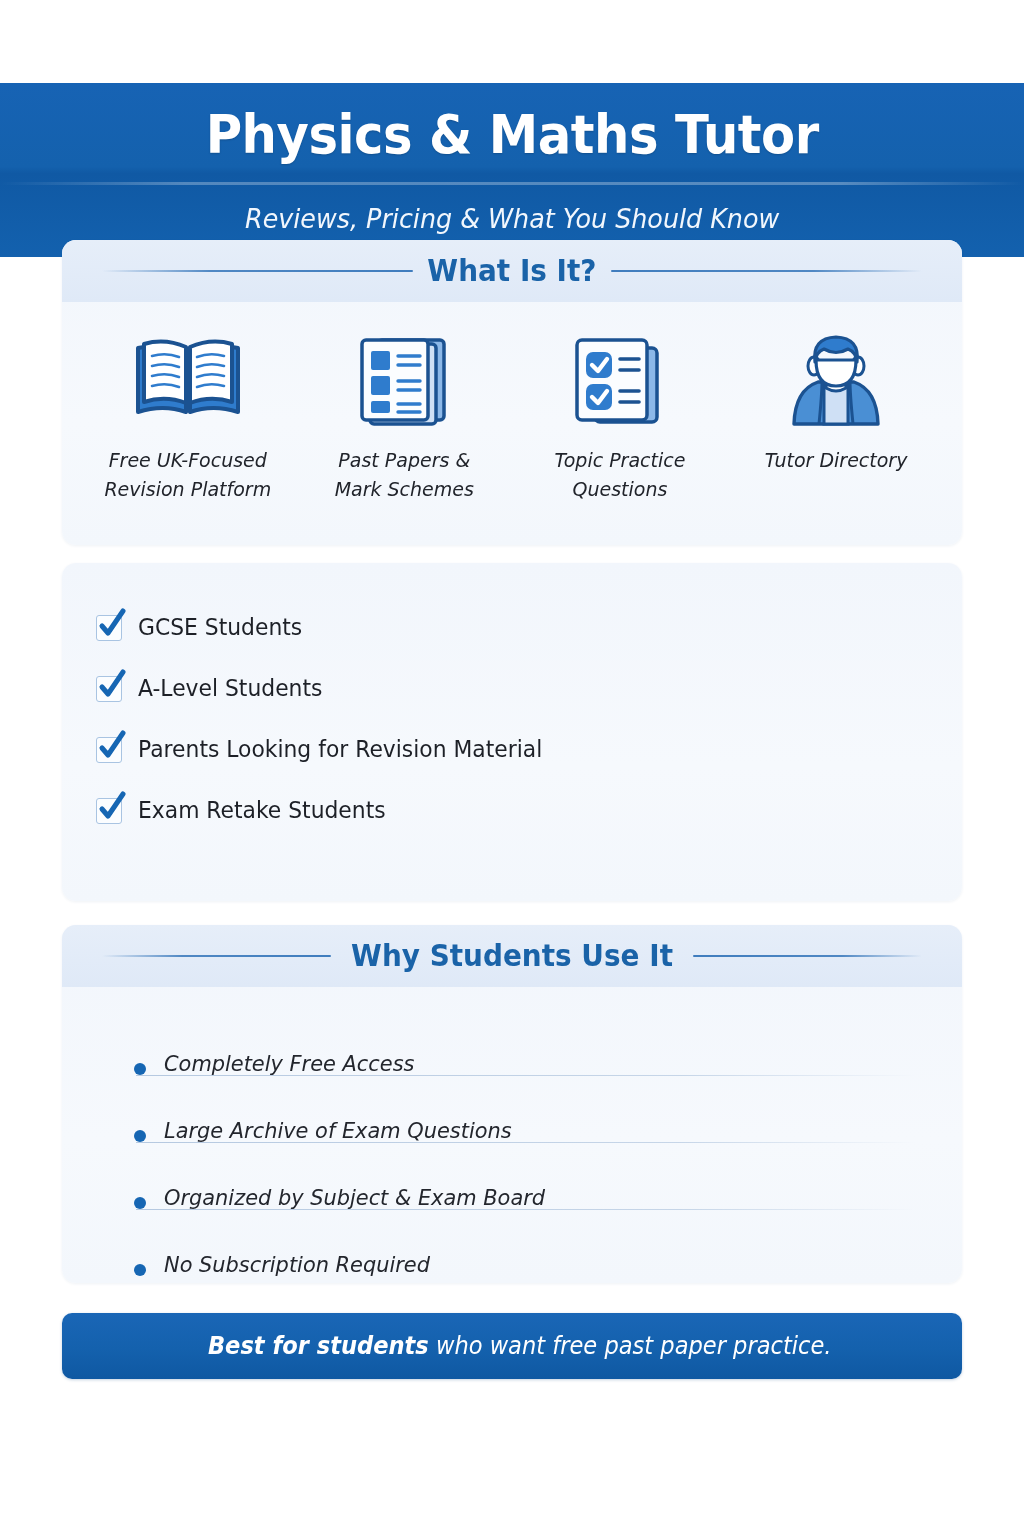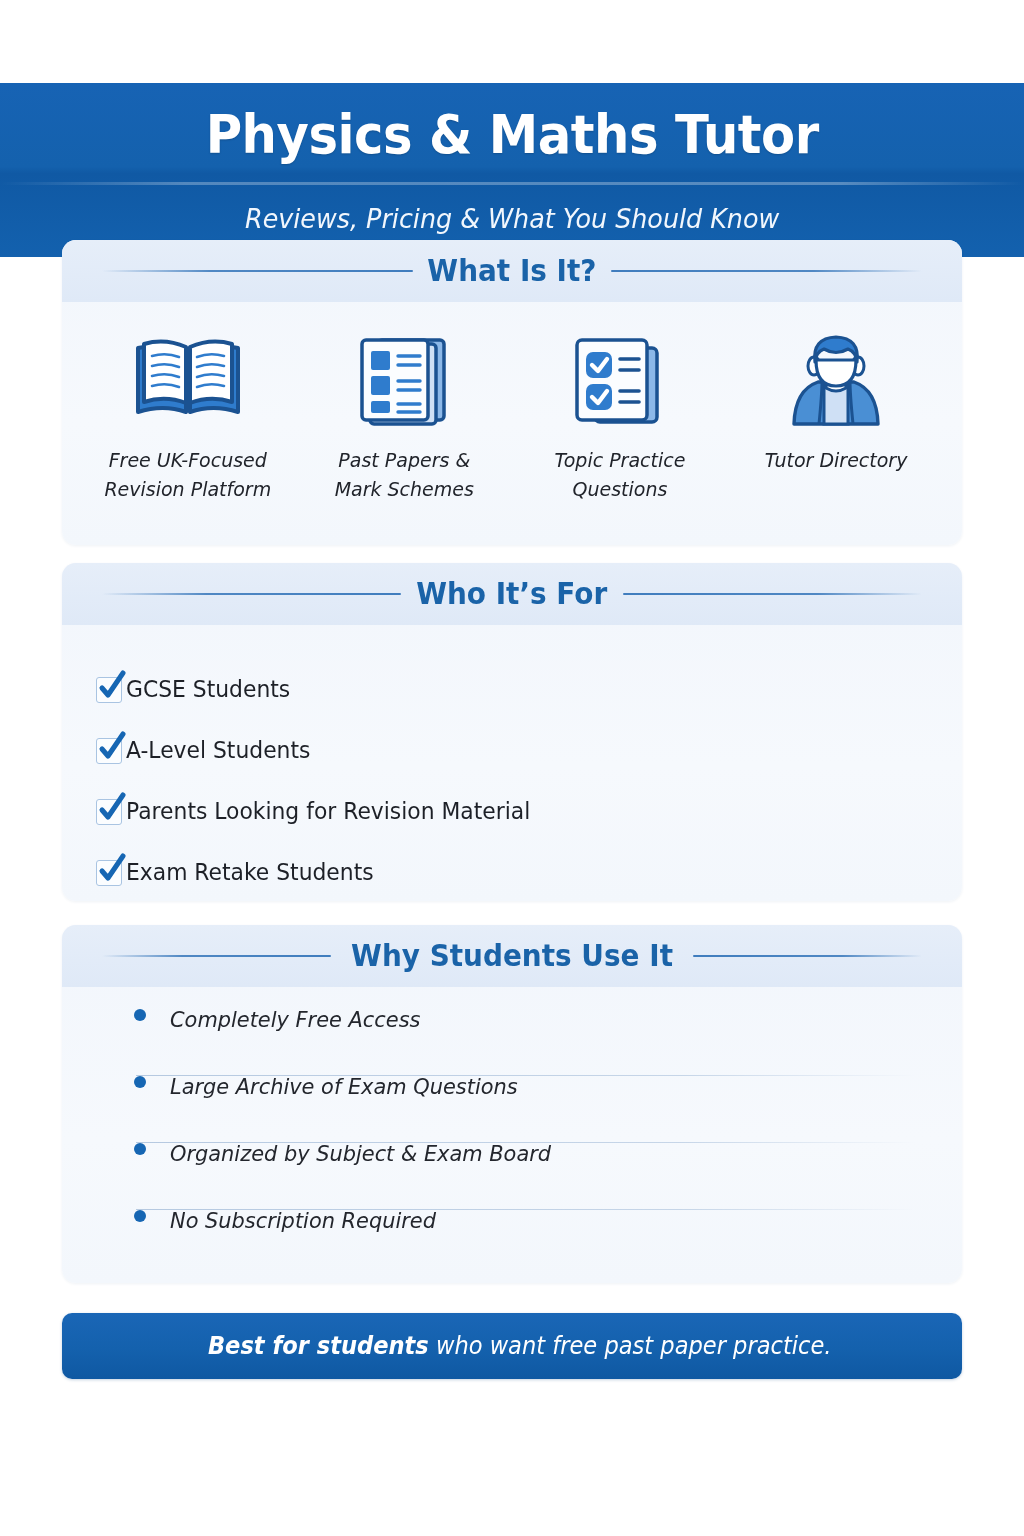--- a/index.html
+++ b/index.html
@@ -129,21 +129,21 @@
     line-height: 1.45;
     transform: scaleX(0.95);
   }
 
   
   #section-who { top: 563px; height: 338px; }
   .check-list { padding: 34px 0 0 34px; }
   .check-item {
     display: flex;
     align-items: center;
-    gap: 4px;
+    gap: 16px;
     height: 61px;
   }
   .check-box {
     position: relative;
     width: 26px;
     height: 26px;
     flex: 0 0 26px;
     border: 1.6px solid #a9c4e2;
     border-radius: 3px;
     background: #fbfdff;
@@ -156,22 +156,22 @@
     transform: scaleX(0.95);
     transform-origin: left center;
     line-height: 1;
   }
 
   
   #section-why { top: 925px; height: 358px; }
   .bullet-list { padding: 22px 46px 0 72px; }
   .bullet-item {
     display: flex;
-    align-items: flex-start;
-    gap: 24px;
+    align-items: flex-end;
+    gap: 18px;
     height: 66px;
   }
   .bullet-dot {
     width: 12px;
     height: 12px;
     flex: 0 0 12px;
     border-radius: 50%;
     background: #1666b3;
   }
   .bullet-label {
@@ -317,25 +317,20 @@
             <path d="M33 30 Q30 6 54 5 Q78 6 75 30 Q74 20 66 17 Q54 24 42 17 Q34 20 33 30 Z" fill="#2f7ccd" stroke="#1b5291" stroke-width="3.2" stroke-linejoin="round"></path>
           </svg>
         </div>
         <div class="feature-label" style="white-space: pre-line;">Tutor Directory</div>
       </div>
 
     </div>
   </div>
 
   <div class="card" id="section-who">
-    <div class="band">
-      <div class="rule"></div>
-      <div class="band-title">Who It’s For</div>
-      <div class="rule right"></div>
-    </div>
 
     <div class="check-list">
       <div class="check-item">
         <span class="check-box">
           <svg width="34" height="34" viewBox="0 0 34 34">
               <path d="M8 19 L14 26 L29 4" stroke="#1666b3" stroke-width="5" fill="none" stroke-linecap="round" stroke-linejoin="round"></path>
             </svg>
         </span>
         <span class="check-label">GCSE Students</span>
       </div>

